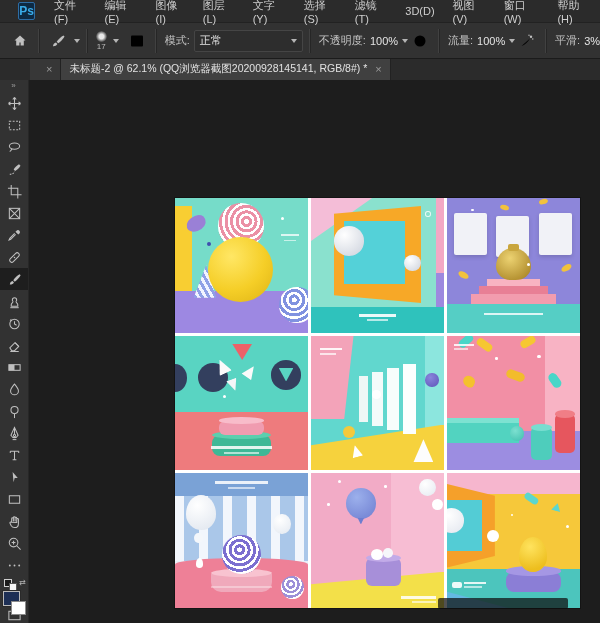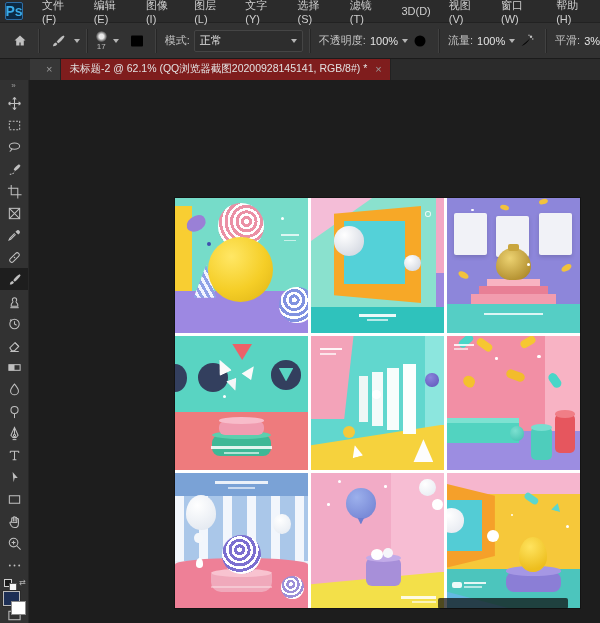--- a/index.html
+++ b/index.html
@@ -1,22 +1,22 @@
 <!DOCTYPE html>
 <html><head>
 <meta charset="utf-8">
 <style>
   html,body{margin:0;padding:0;background:#1d1d1d;}
   body{width:600px;height:623px;overflow:hidden;position:relative;
        font-family:"Liberation Sans","DejaVu Sans",sans-serif;}
   
   .menubar{position:absolute;top:0;left:0;width:600px;height:22px;background:#2b2b2b;
            display:flex;align-items:center;z-index:9;border-bottom:1px solid #222;}
-  .ps-logo{width:16px;height:16px;margin:0 10px 0 5px;background:#0d2a43;border:1px solid #2d6da5;
-           border-radius:2px;color:#39abe8;font-size:14px;font-weight:bold;display:flex;
+  .ps-logo{width:16px;height:16px;margin:0 10px 0 18px;background:#0d2a43;border:1px solid #2d6da5;
+           border-radius:2px;color:#39abe8;font-size:12px;font-weight:bold;display:flex;
            align-items:center;justify-content:center;}
   .menu-item{color:#cfcfcf;font-size:11px;padding:0 9px;height:22px;display:flex;align-items:center;cursor:default;}
   
   .optionsbar{position:absolute;top:22px;left:0;width:600px;height:35px;background:#323232;
               border-top:1px solid #1b1b1b;border-bottom:1px solid #1b1b1b;display:flex;
               align-items:center;z-index:8;color:#c6c6c6;font-size:11px;white-space:nowrap;}
   .ob-sep{width:1px;height:24px;background:#414141;border-right:1px solid #262626;margin:0 6px;}
   .ob-icon{display:flex;align-items:center;justify-content:center;padding:0 4px;}
   .ob-icon svg{width:16px;height:16px;}
   .chev{width:0;height:0;border-left:3.5px solid transparent;border-right:3.5px solid transparent;
@@ -30,21 +30,21 @@
             border-radius:2px;height:20px;padding:0 5px;color:#e4e4e4;}
   .ob-field.wide{width:108px;justify-content:space-between;}
   .ob-value{color:#e4e4e4;}
   
   .tabbar{position:absolute;top:58px;left:0;width:600px;height:22px;background:#2b2b2b;
           display:flex;align-items:flex-end;padding-left:30px;box-sizing:border-box;z-index:7;}
   .tab{height:22px;display:flex;align-items:center;padding:0 8px;font-size:10.5px;
        border-right:1px solid #222;cursor:default;}
   .tab .close{margin-left:8px;color:#9a9a9a;font-size:11px;}
   .tab.inactive{background:#373737;color:#b5b5b5;}
-  .tab.active{background:#7f1d1d;color:#e2e2e2;}
+  .tab.active{background:#404040;color:#e2e2e2;}
   
   .toolbar{position:absolute;top:80px;left:0;width:28px;height:543px;background:#323232;
            border-right:1px solid #272727;display:flex;flex-direction:column;align-items:center;z-index:6;}
   .collapse{color:#9e9e9e;font-size:8px;height:12px;line-height:12px;letter-spacing:1px;}
   .tool{width:28px;height:22px;display:flex;align-items:center;justify-content:center;cursor:default;}
   .tool svg{width:15px;height:15px;stroke:#c0c0c0;fill:none;stroke-width:1.1;}
   .tool.selected{background:#1e1e1e;}
   .colorwidget{position:relative;width:28px;height:40px;margin-top:3px;}
   .mini-fg{position:absolute;left:4px;top:0;width:6px;height:6px;background:#1a1a1a;border:1px solid #cfcfcf;}
   .mini-bg{position:absolute;left:9px;top:4px;width:6px;height:6px;background:#f5f5f5;border:1px solid #555;}

